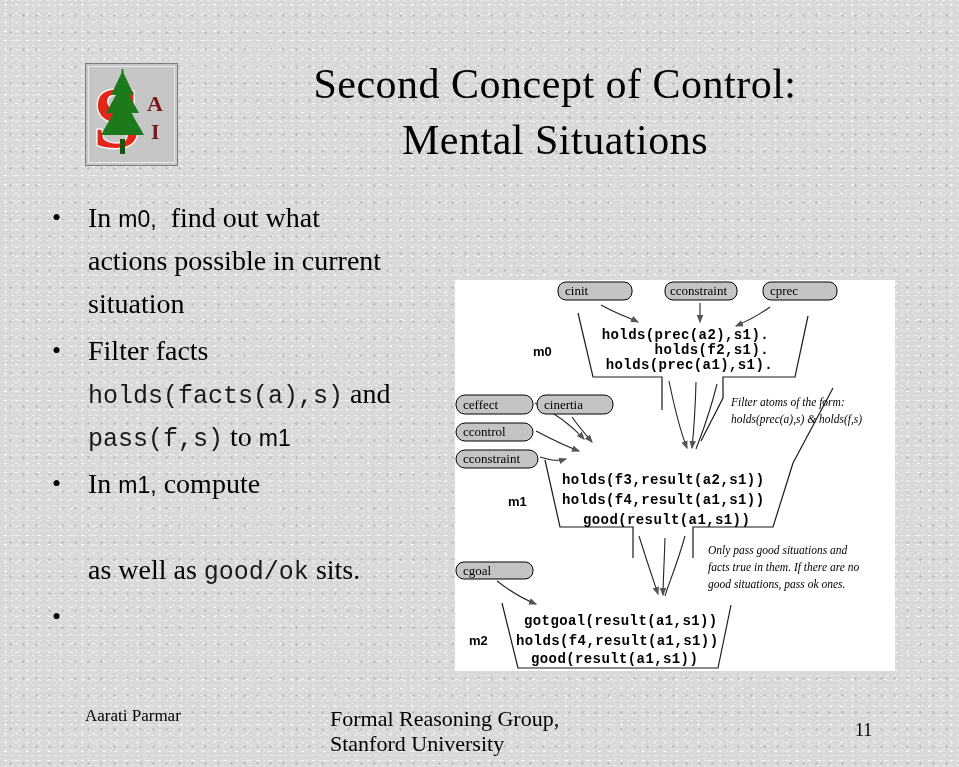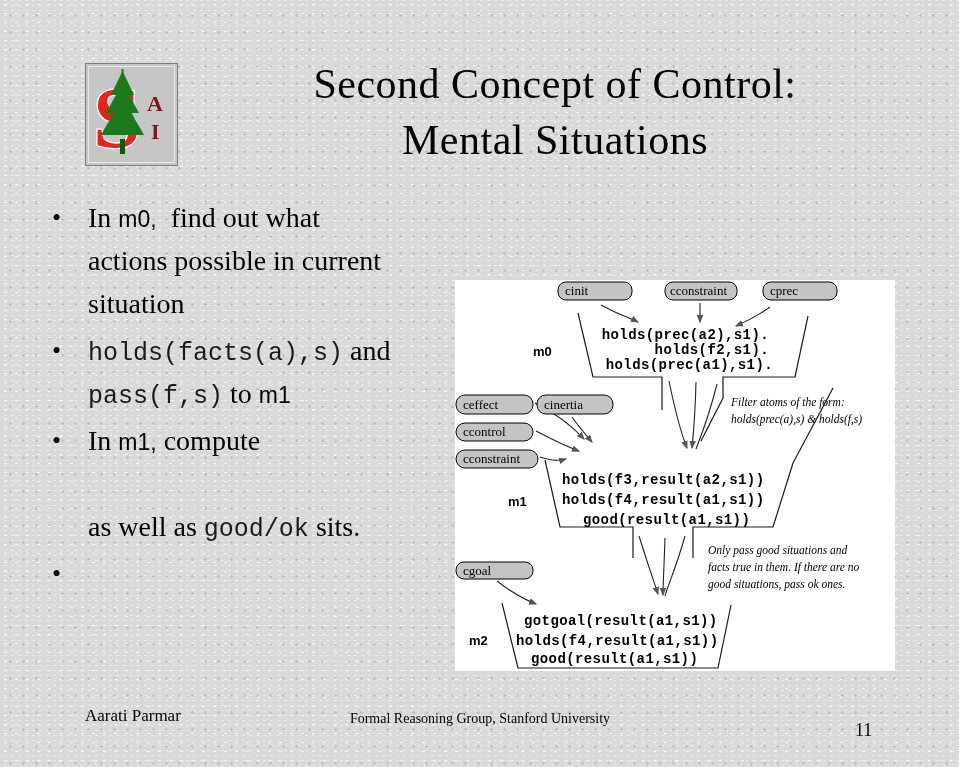--- a/index.html
+++ b/index.html
@@ -26,21 +26,21 @@
   .bullet .btext { white-space:pre-wrap; line-height:39px; }
   .seg-serif { font-family:"Liberation Serif", serif; font-size:28px; }
   .seg-mono  { font-family:"Liberation Mono", monospace; font-size:25px; color:#1a1a1a; }
   .seg-sans  { font-family:"Liberation Sans", sans-serif; font-size:23px; }
   .diagram { position:absolute; left:455px; top:240px; width:440px; height:391px; background:#ffffff;margin-top:40px; }
   .dg-boxtext { font-family:"Liberation Serif", serif; font-size:13px; }
   .dg-mono { font-family:"Liberation Mono", monospace; font-size:14px; font-weight:bold; letter-spacing:0.4px; }
   .dg-label { font-family:"Liberation Sans", sans-serif; font-size:13px; font-weight:bold; }
   .dg-note { font-family:"Liberation Serif", serif; font-style:italic; font-size:11.5px; }
   .footer-author { position:absolute; left:85px; top:706px; font-size:17px; }
-  .footer-center { position:absolute; left:330px; top:706px; width:300px; text-align:center; font-size:14px; line-height:25px; }
+  .footer-center { position:absolute; left:330px; top:706px; width:300px; font-size:22px; line-height:25px; }
   .footer-page { position:absolute; left:855px; top:706px; font-size:18px;margin-top:14px; }
 </style>
 </head>
 <body>
 
 <div class="slide">
 
   <div class="logo">
     <svg width="93" height="103" viewBox="0 0 93 103">
       <rect x="0.5" y="0.5" width="92" height="102" fill="#c6c6c6" stroke="#7d7d7d"></rect>
@@ -65,21 +65,22 @@
 
   <div class="bullets">
       <div class="bullet">
         <span class="marker">•</span>
         <div class="btext"><span class="seg-serif">In </span><span class="seg-sans">m0,</span><span class="seg-serif">  find out what
 actions possible in current
 situation</span></div>
       </div>
       <div class="bullet">
         <span class="marker">•</span>
-        <div class="btext"><span class="seg-mono">holds(facts(a),s)</span><span class="seg-serif"> and
+        <div class="btext"><span class="seg-serif">Filter facts
+</span><span class="seg-mono">holds(facts(a),s)</span><span class="seg-serif"> and
 </span><span class="seg-mono">pass(f,s)</span><span class="seg-serif"> to </span><span class="seg-sans">m1</span></div>
       </div>
       <div class="bullet">
         <span class="marker">•</span>
         <div class="btext"><span class="seg-serif">In </span><span class="seg-sans">m1,</span><span class="seg-serif"> compute
 </span><span class="seg-serif">
 as well as </span><span class="seg-mono">good/ok</span><span class="seg-serif"> sits.</span></div>
       </div>
       <div class="bullet">
         <span class="marker">•</span>

